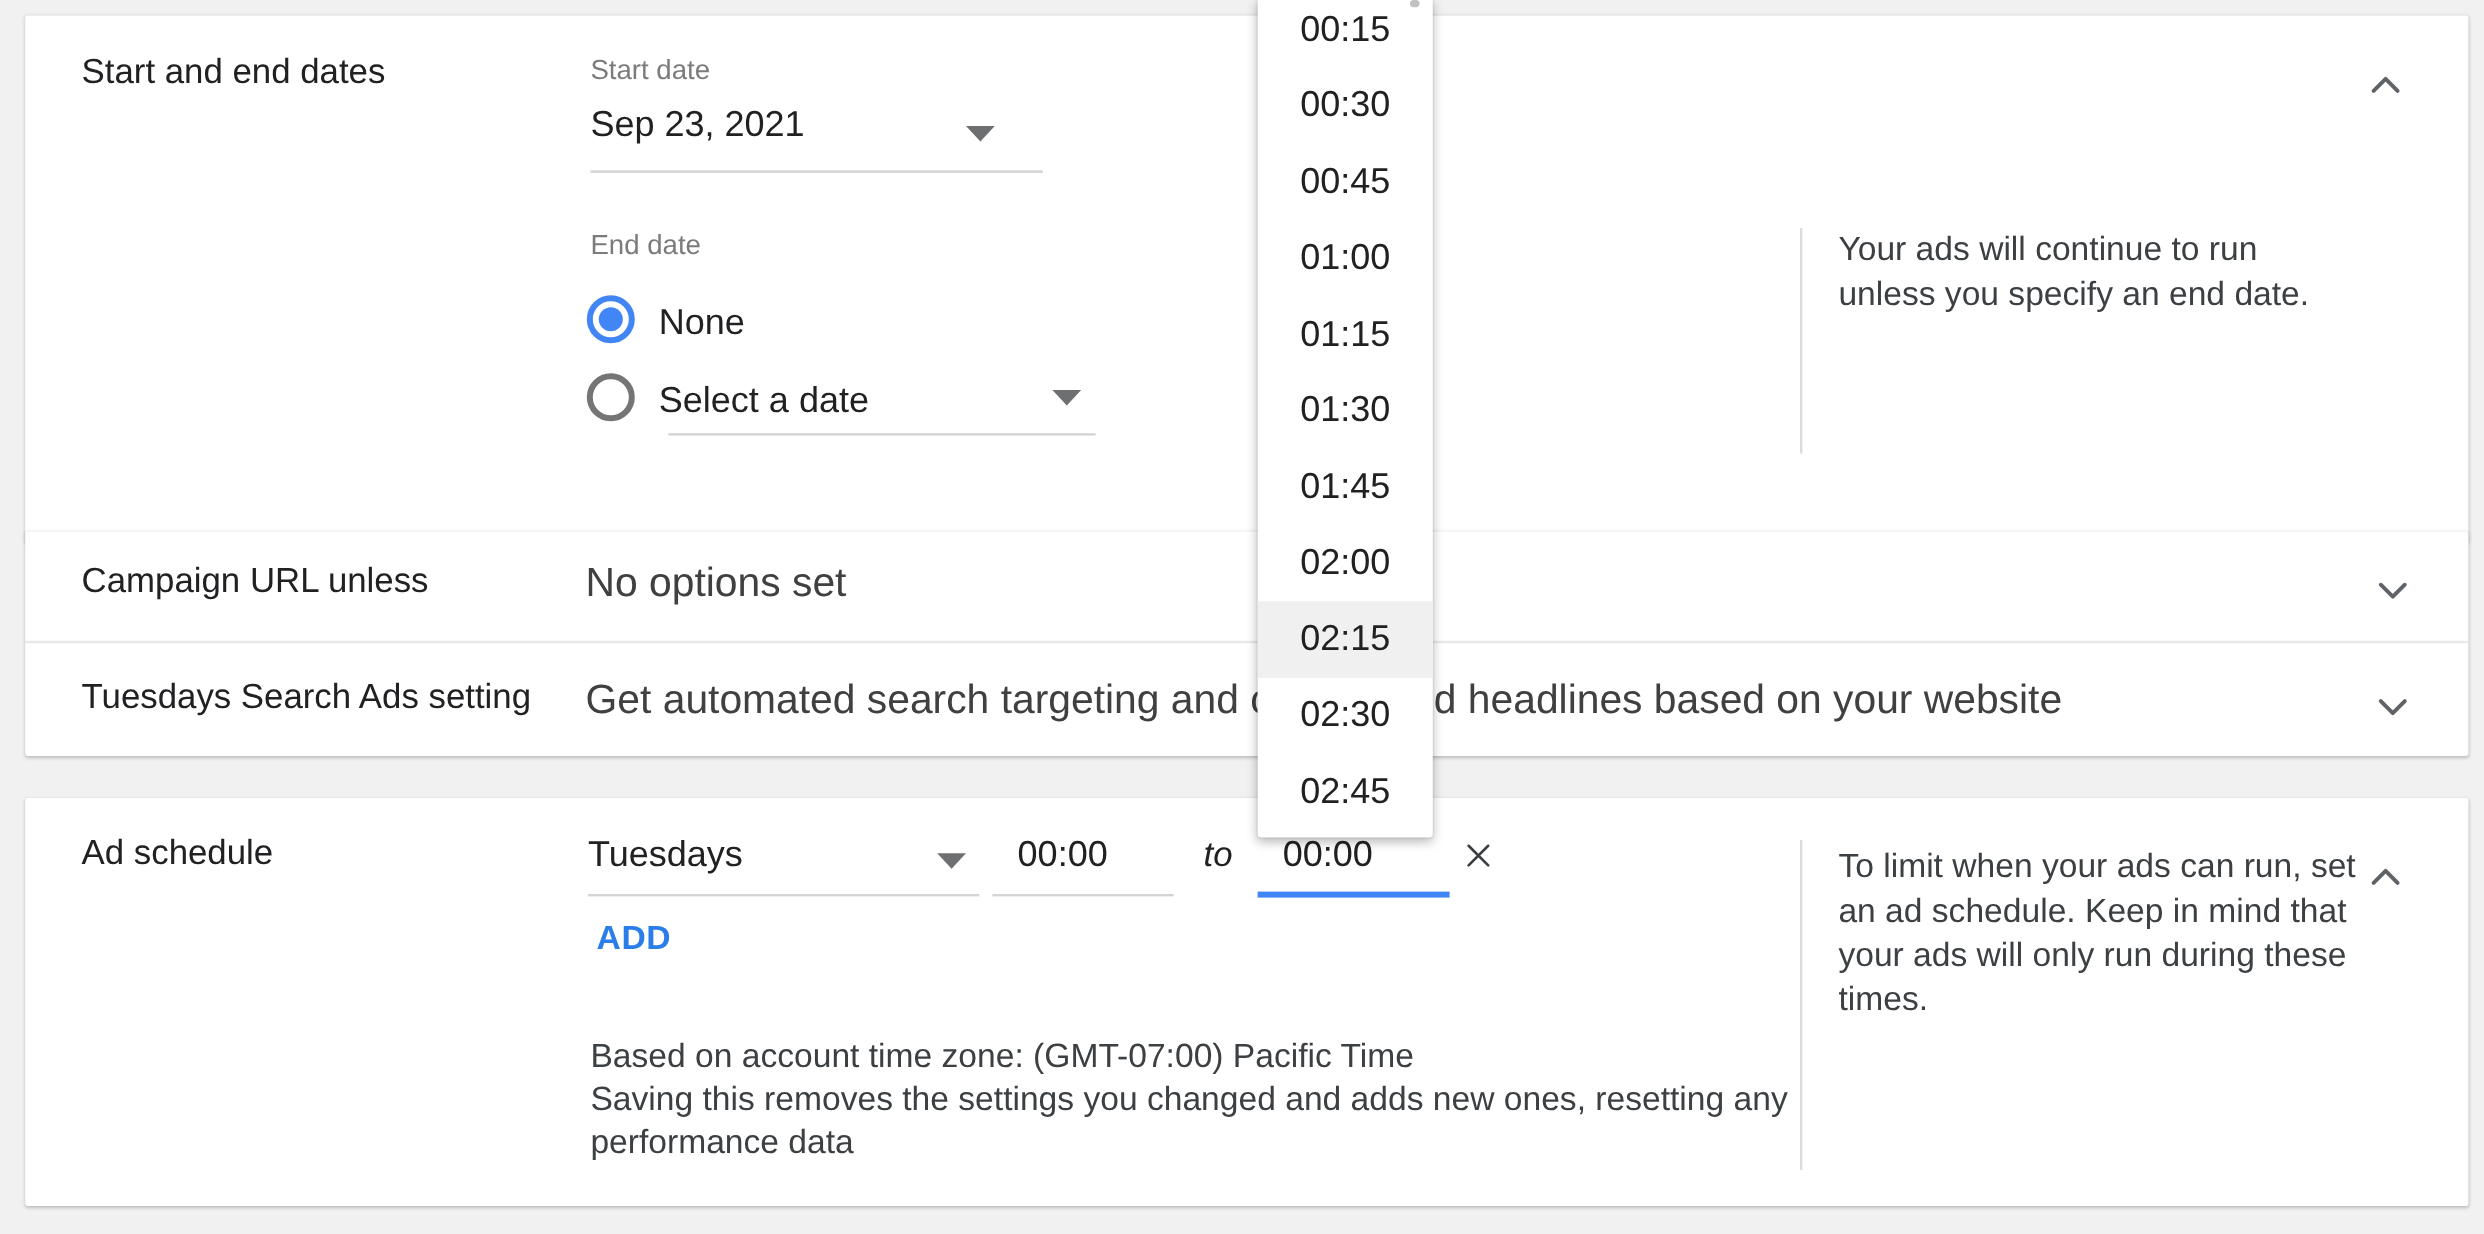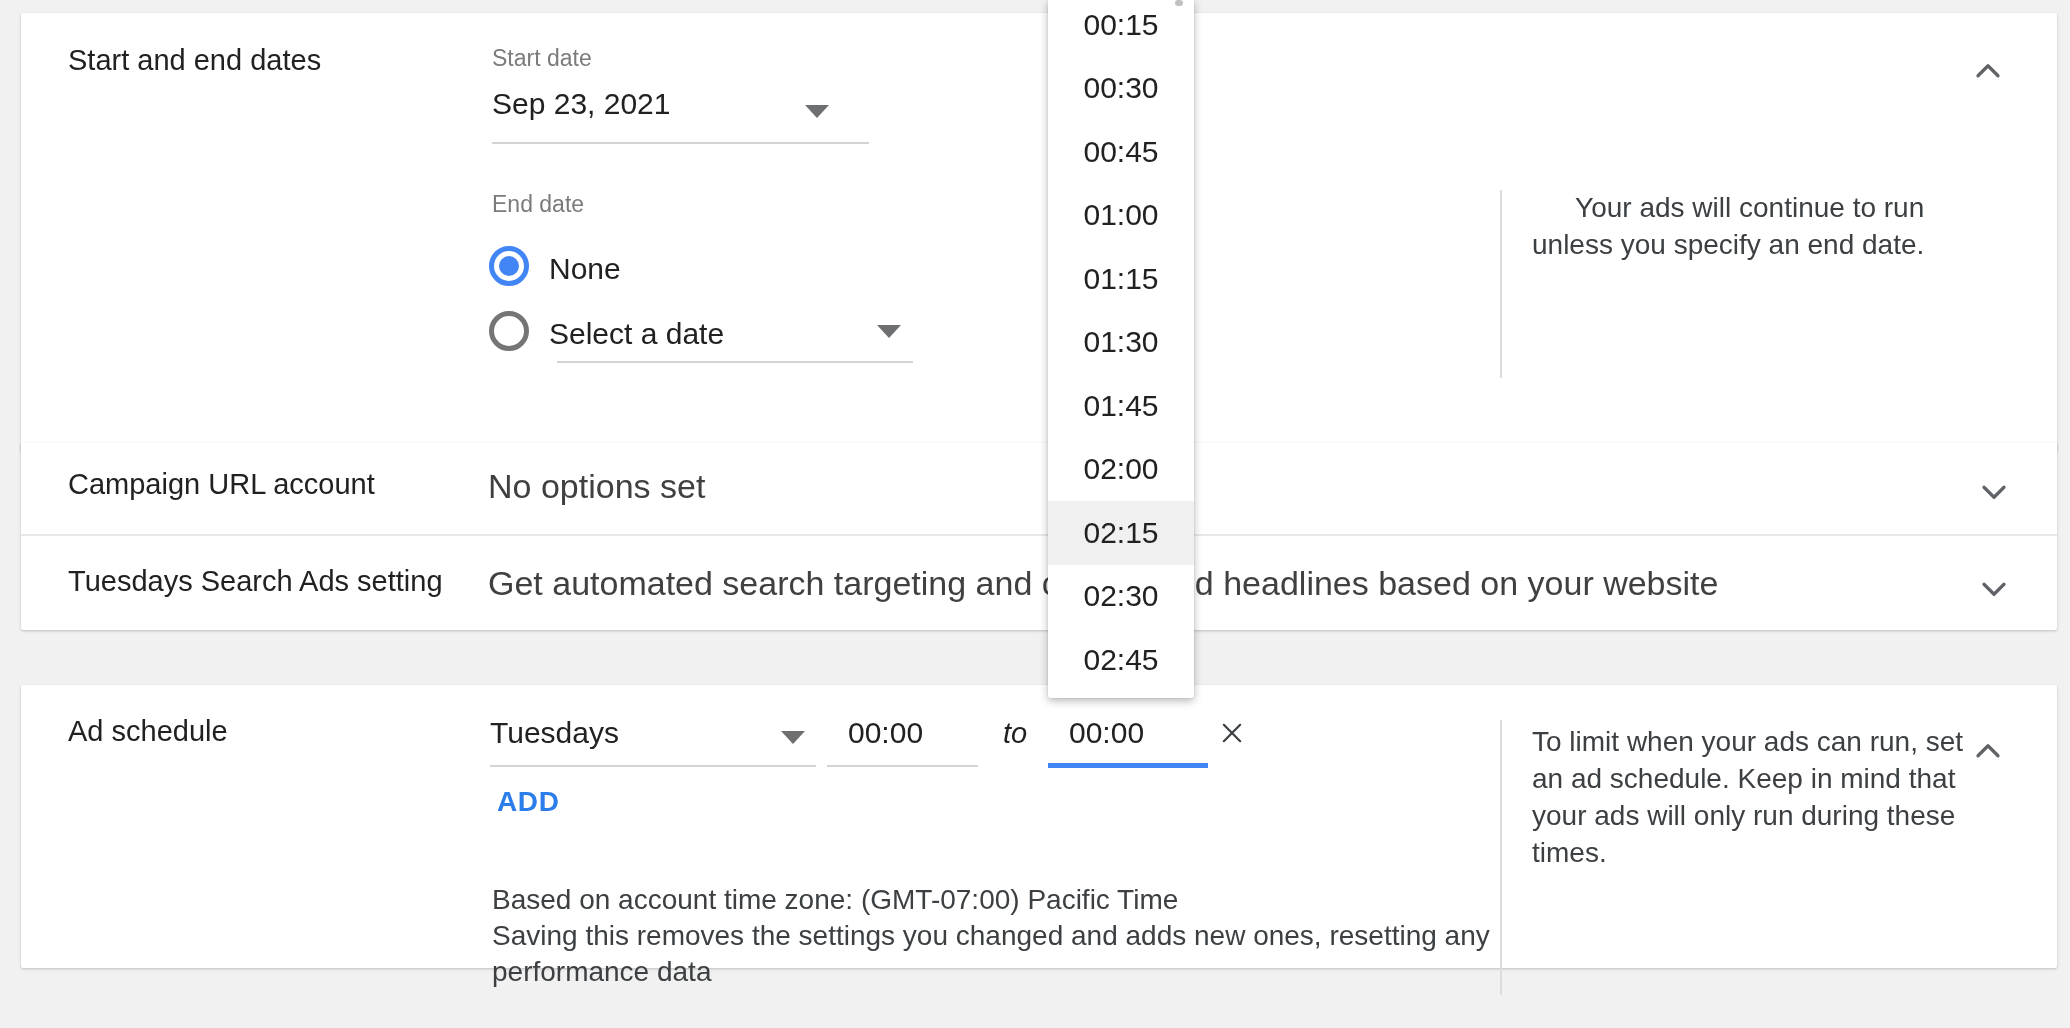--- a/index.html
+++ b/index.html
@@ -8,21 +8,21 @@
     background:#f1f1f1;
     font-family:"Liberation Sans","DejaVu Sans",sans-serif;
     color:#212124;
   }
   .card{
     position:absolute;left:21px;width:2036px;background:#ffffff;
     border-radius:2px;box-shadow:0 1px 3px rgba(0,0,0,.22);
   }
   #card-dates{top:13px;height:439px;}
   #card-middle{top:443px;height:187px;}
-  #card-schedule{top:665px;height:283px;margin-top:20px;}
+  #card-schedule{top:665px;height:340px;}
   .abs{position:absolute;}
   .section-title{font-size:29px;color:#212124;}
   .field-label{font-size:23px;color:#7b7b7b;}
   .field-value{font-size:30px;color:#212124;white-space:nowrap;}
   .summary{font-size:34px;color:#404040;white-space:nowrap;}
   .underline{position:absolute;height:2px;background:#d4d4d4;}
   .underline.focused{height:5px;background:#4285f4;}
   .tri-down{
     position:absolute;width:0;height:0;
     border-left:12px solid transparent;border-right:12px solid transparent;
@@ -88,35 +88,35 @@
 
   <div class="abs" style="left:460px;top:291px;width:460px;height:60px;cursor:pointer;">
     <span class="radio" style="left:8px;top:7px;"></span>
     <span class="abs radio-label" style="left:68px;top:13px;">Select a date</span>
     <div class="tri-down" style="left:396px;top:21px;"></div>
     <div class="underline" style="left:76px;top:57px;width:356px;"></div>
   </div>
 
   <div class="vdivider" style="left:1479px;top:177px;height:188px;"></div>
 
-  <div class="abs help-text" style="left:1511px;top:176px;text-align:right;">
+  <div class="abs help-text" style="left:1511px;top:176px;">
       <div class="help-line">Your ads will continue to run</div>
       <div class="help-line">unless you specify an end date.</div>
     </div>
 
   <div class="chevron" style="left:1952px;top:44px;">
     <svg width="30" height="30" viewBox="0 0 24 24">
       <path d="M4 15 L12 7 L20 15" fill="none" stroke="#5f6368" stroke-width="2.6" stroke-linejoin="round" stroke-linecap="round"></path>
     </svg>
   </div>
 </section>
 
 <section class="card" id="card-middle">
   <div class="abs" style="left:0;top:0;width:2036px;height:92px;cursor:pointer;">
-    <div class="abs section-title" style="left:47px;top:25px;">Campaign URL account</div>
+    <div class="abs section-title" style="left:47px;top:25px;">Campaign URL unless</div>
     <div class="abs summary" style="left:467px;top:24px;">No options set</div>
     <div class="chevron" style="left:1958px;top:33px;">
       <svg width="30" height="30" viewBox="0 0 24 24">
         <path d="M4 9 L12 17 L20 9" fill="none" stroke="#5f6368" stroke-width="2.6" stroke-linejoin="round" stroke-linecap="round"></path>
       </svg>
     </div>
   </div>
 
   <div class="hdivider" style="top:91px;"></div>
 

